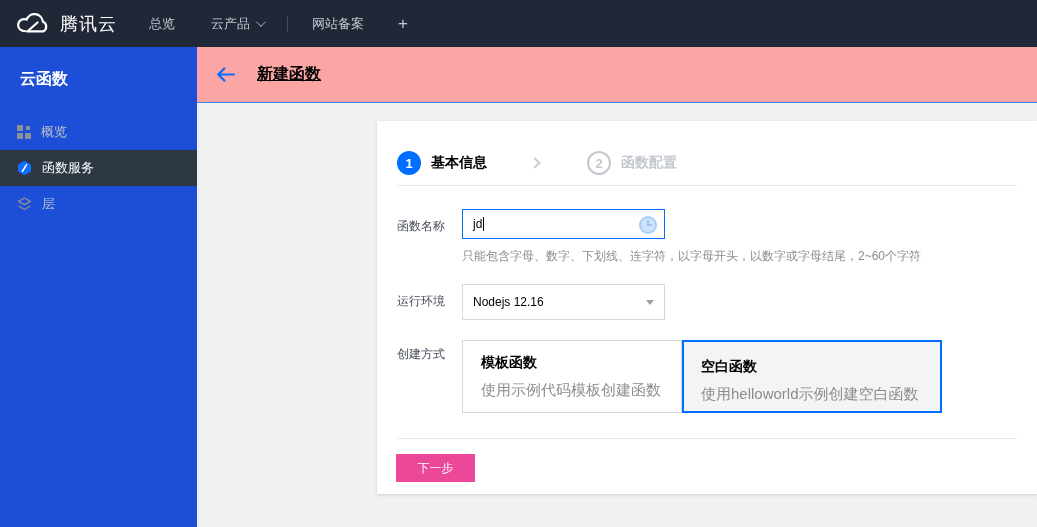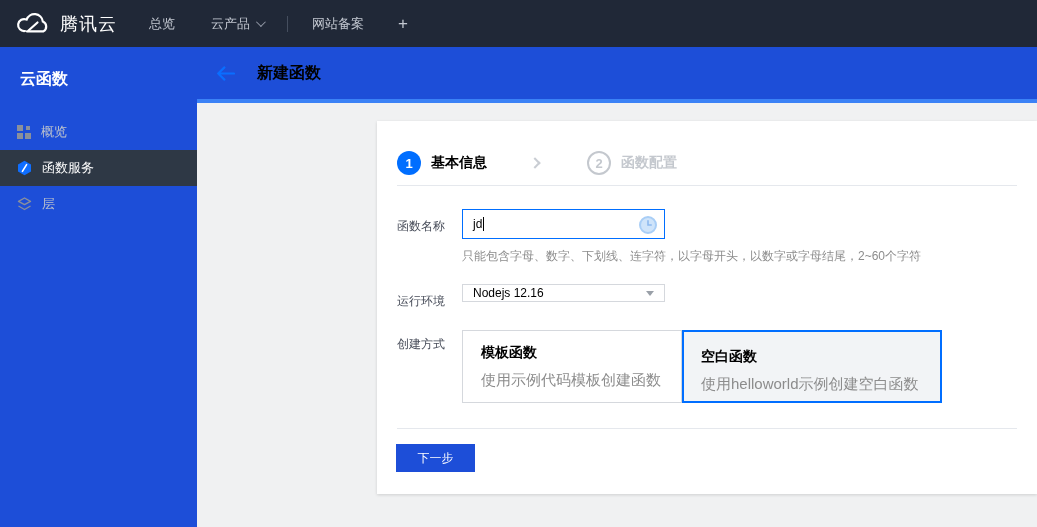--- a/index.html
+++ b/index.html
@@ -23,22 +23,22 @@
   .sidebar { position:absolute; top:47px; left:0; width:197px; height:480px;
     background:#1d4ed8; z-index:20; }
   .sidebar-title { color:#fff; font-size:16px; font-weight:bold; padding:22px 20px 24px 20px; }
   .side-item { height:36px; display:flex; align-items:center; gap:10px;
     padding:0 20px 0 17px; color:#bfc4cc; font-size:13px; cursor:pointer; }
   .side-item.selected { background:#2e3845; color:#fff; }
   .side-item svg { flex:0 0 auto; }
 
   
   .main { position:absolute; top:47px; left:197px; width:840px; height:480px; }
-  .page-header { height:56px; background:#1d4ed8; display:flex; align-items:center;
-    border-bottom:4px solid #3b82f6; }
+  .page-header { height:56px; background:#fca5a5; display:flex; align-items:center;
+    border-bottom:1px solid #3b82f6;text-decoration:underline; }
   .back-btn { margin-left:19px; cursor:pointer; display:flex; align-items:center; }
   .page-title { margin-left:22px; font-size:16px; font-weight:bold; color:#000; }
 
   .content { position:absolute; top:56px; left:0; right:0; bottom:0; background:#f0f1f2; }
   .card { position:absolute; left:180px; top:18px; width:660px; height:373px;
     background:#fff; box-shadow:0 1px 3px rgba(0,0,0,.14); }
 
   
   .steps { display:flex; align-items:center; padding:20px 20px 0 20px; height:64px; }
   .step { display:flex; align-items:center; gap:10px; }
@@ -57,36 +57,36 @@
   .form { padding:23px 20px 0 20px; }
   .form-row { display:flex; margin-bottom:0; }
   .form-label { width:65px; flex:0 0 65px; font-size:12px; color:#474c59; padding-top:9px; }
   .fake-input { position:relative; width:203px; height:30px; border:1px solid #006eff;
     background:#fff; display:flex; align-items:center; padding:0 30px 0 10px; cursor:text; }
   .fake-input .val { font-size:12px; color:#000; }
   .caret-bar { width:1px; height:14px; background:#000; margin-left:1px; }
   .clock-ico { position:absolute; right:6px; top:5px; }
   .field-hint { font-size:12px; color:#8c8c8c; margin-top:10px; line-height:14px; }
   .row-runtime { margin-top:21px; }
-  .fake-select { width:203px; height:18px; border:1px solid #d5d8dd; background:#fff;
+  .fake-select { width:203px; height:36px; border:1px solid #d5d8dd; background:#fff;
     display:flex; align-items:center; justify-content:space-between; padding:0 10px; cursor:pointer; }
   .fake-select .val { font-size:12px; color:#000; }
   .sel-caret { width:0; height:0; border-left:4px solid transparent; border-right:4px solid transparent;
     border-top:5px solid #9aa0a8; }
   .row-method { margin-top:20px; }
   .method-cards { display:flex; }
   .method-card { width:220px; height:73px; border:1px solid #d5d8dd; background:#fff;
     padding:13px 0 0 18px; cursor:pointer; }
   .method-card.selected { width:260px; border:2px solid #006eff; background:#f2f4f6; padding:16px 0 0 17px; }
   .method-title { font-size:14px; font-weight:bold; color:#000; }
   .method-desc { font-size:15px; color:#8c8c8c; margin-top:9px; }
 
   .bottom-divider { border-top:1px solid #e5e8ed; margin:25px 20px 0 20px; }
   .btn-row { padding:15px 0 0 19px; }
-  .primary-btn { width:79px; height:28px; background:#1d4ed8; color:#fff; border:none;
+  .primary-btn { width:79px; height:28px; background:#ec4899; color:#fff; border:none;
     font-size:12px; font-family:inherit; cursor:pointer; }
 </style>
 </head>
 <body>
 
 <div class="topnav">
   <div class="brand">
     <span style="display:flex;">
       <svg width="34" height="23" viewBox="0 0 34 23">
         <path d="M9 19 a6 6 0 1 1 1.6-11.4 A8.4 8.4 0 0 1 26.8 9.4 A5.6 5.6 0 0 1 27.4 19.4 H11" fill="none" stroke="#ffffff" stroke-width="2.2" stroke-linecap="round"></path>

